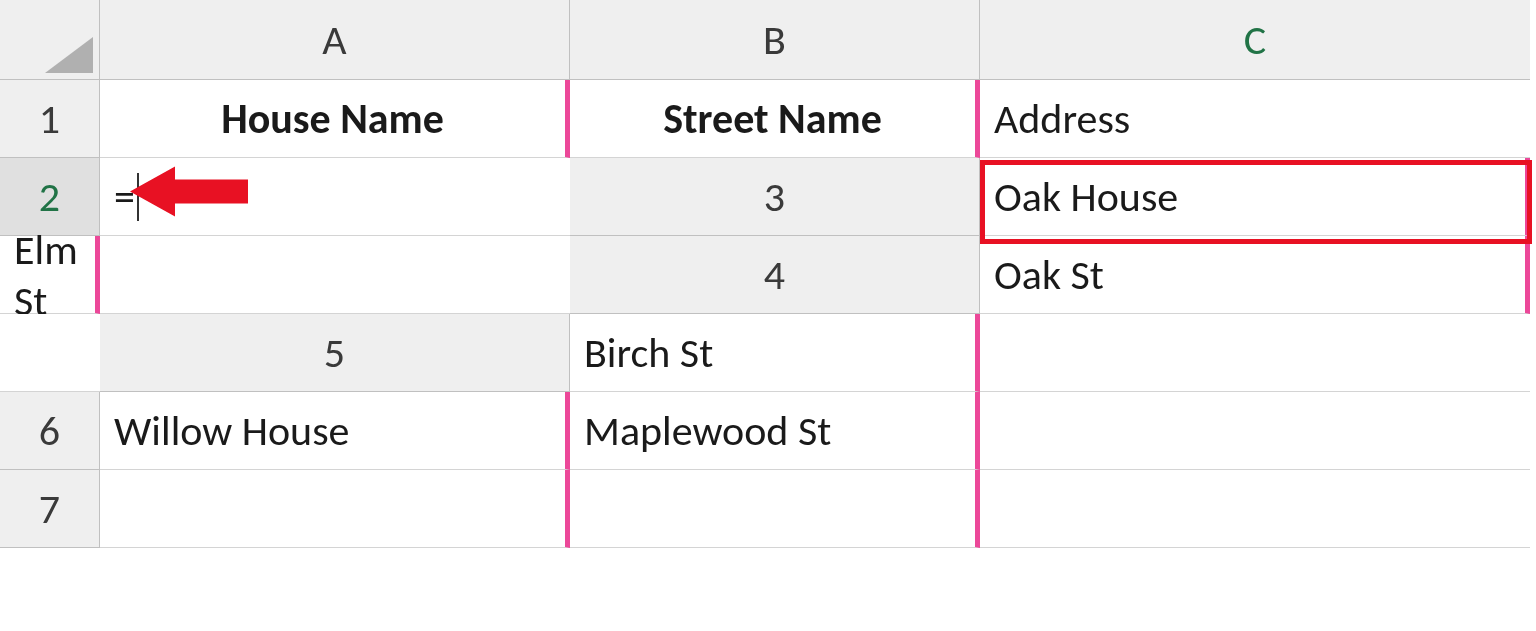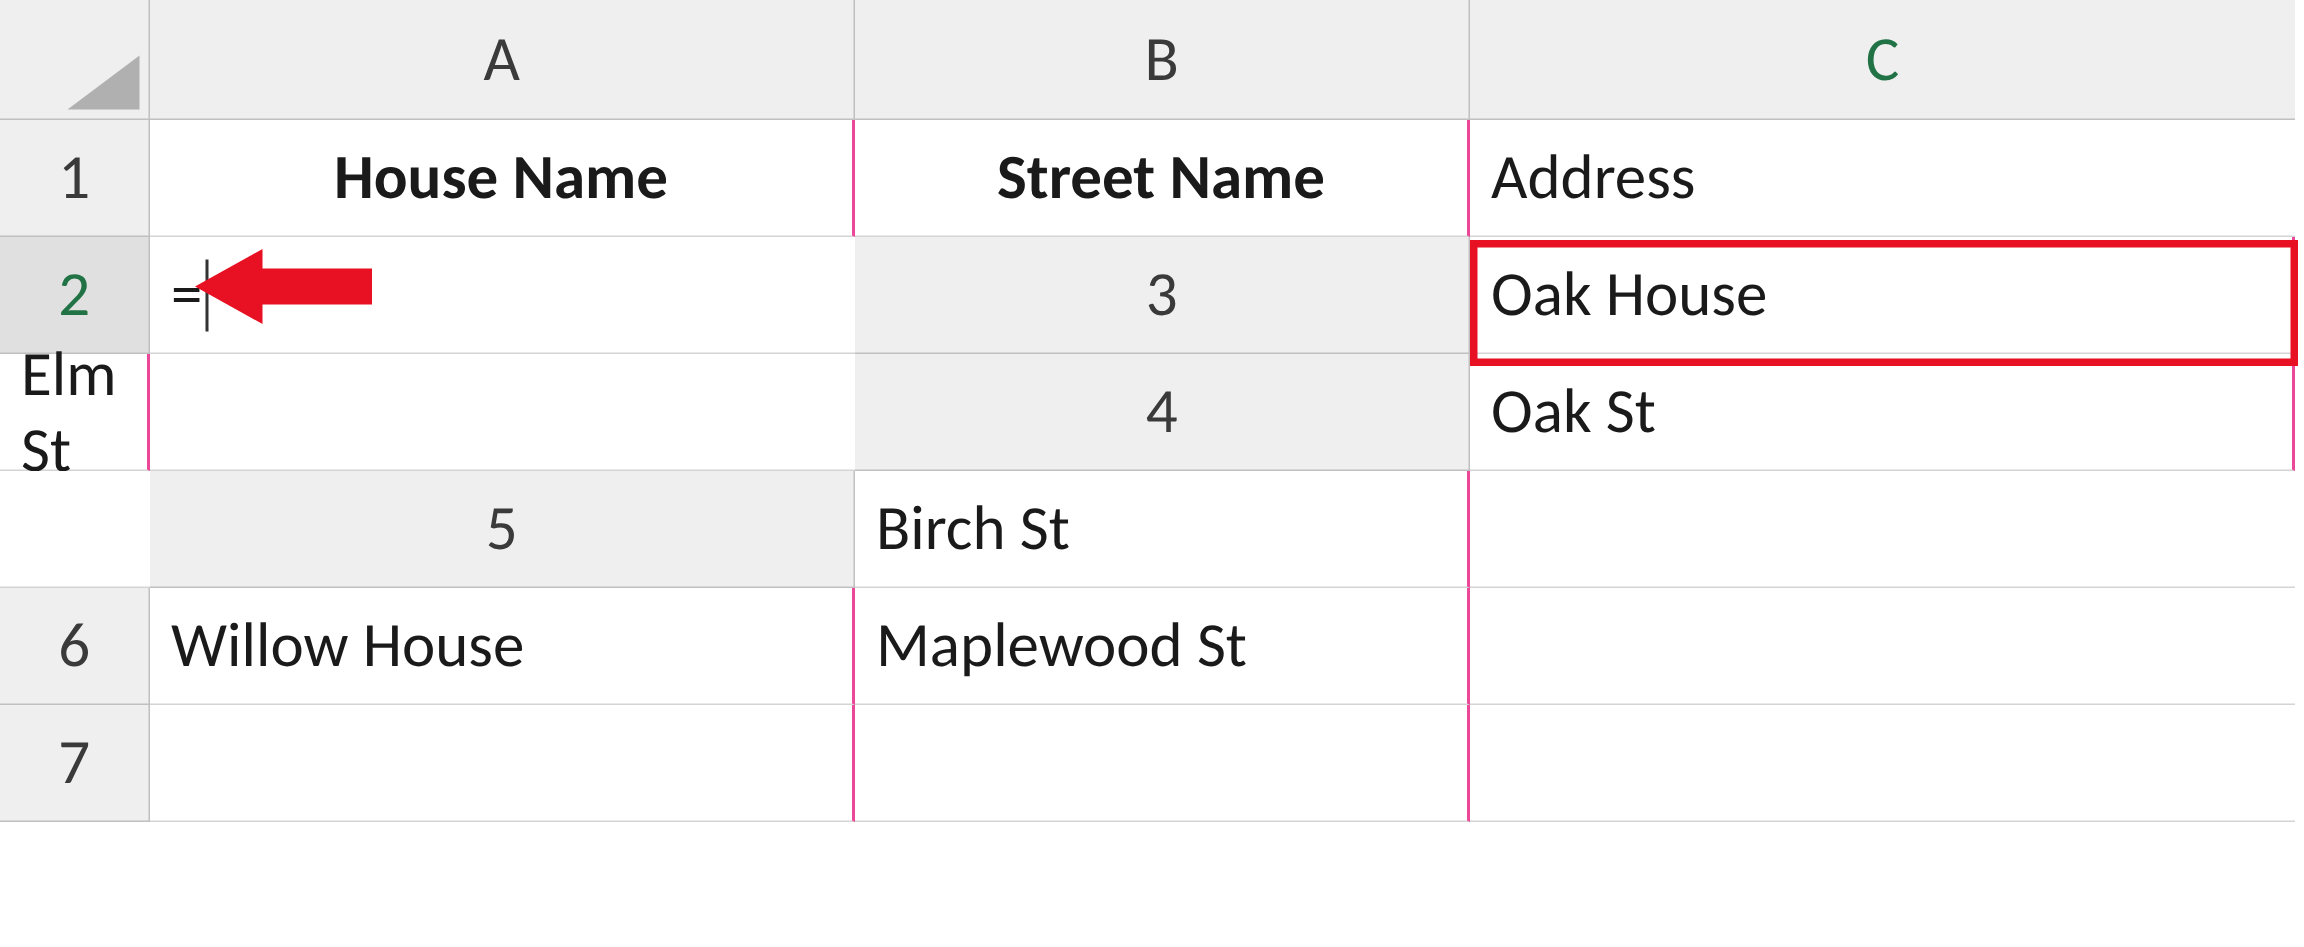--- a/index.html
+++ b/index.html
@@ -9,21 +9,21 @@
       overflow: hidden;
     }
     .sheet {
       display: grid;
       grid-template-columns: 100px 470px 410px 550px;
       grid-template-rows: 80px 78px 78px 78px 78px 78px 78px 78px;
       width: 1536px;
       position: relative;
     }
     .cell {
-      border-right: 2px solid #ec4899;
+      border-right: 5px solid #ec4899;
       border-bottom: 1px solid #d4d4d4;
       display: flex;
       align-items: center;
       padding: 0 14px;
       font-size: 42px;
       color: #1a1a1a;
       background: #ffffff;
       position: relative;
     }
     .col-header {

